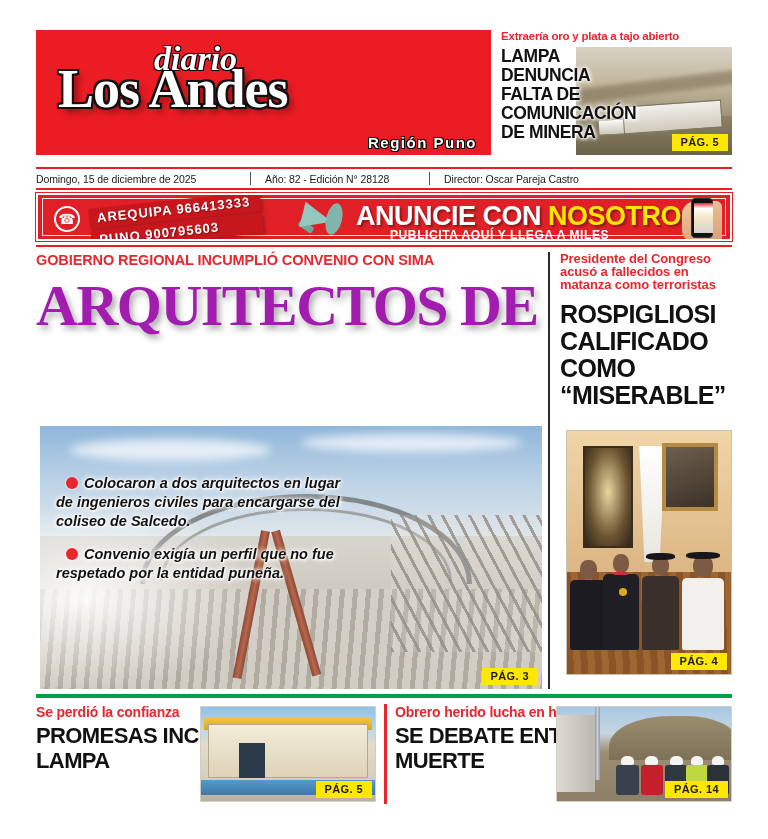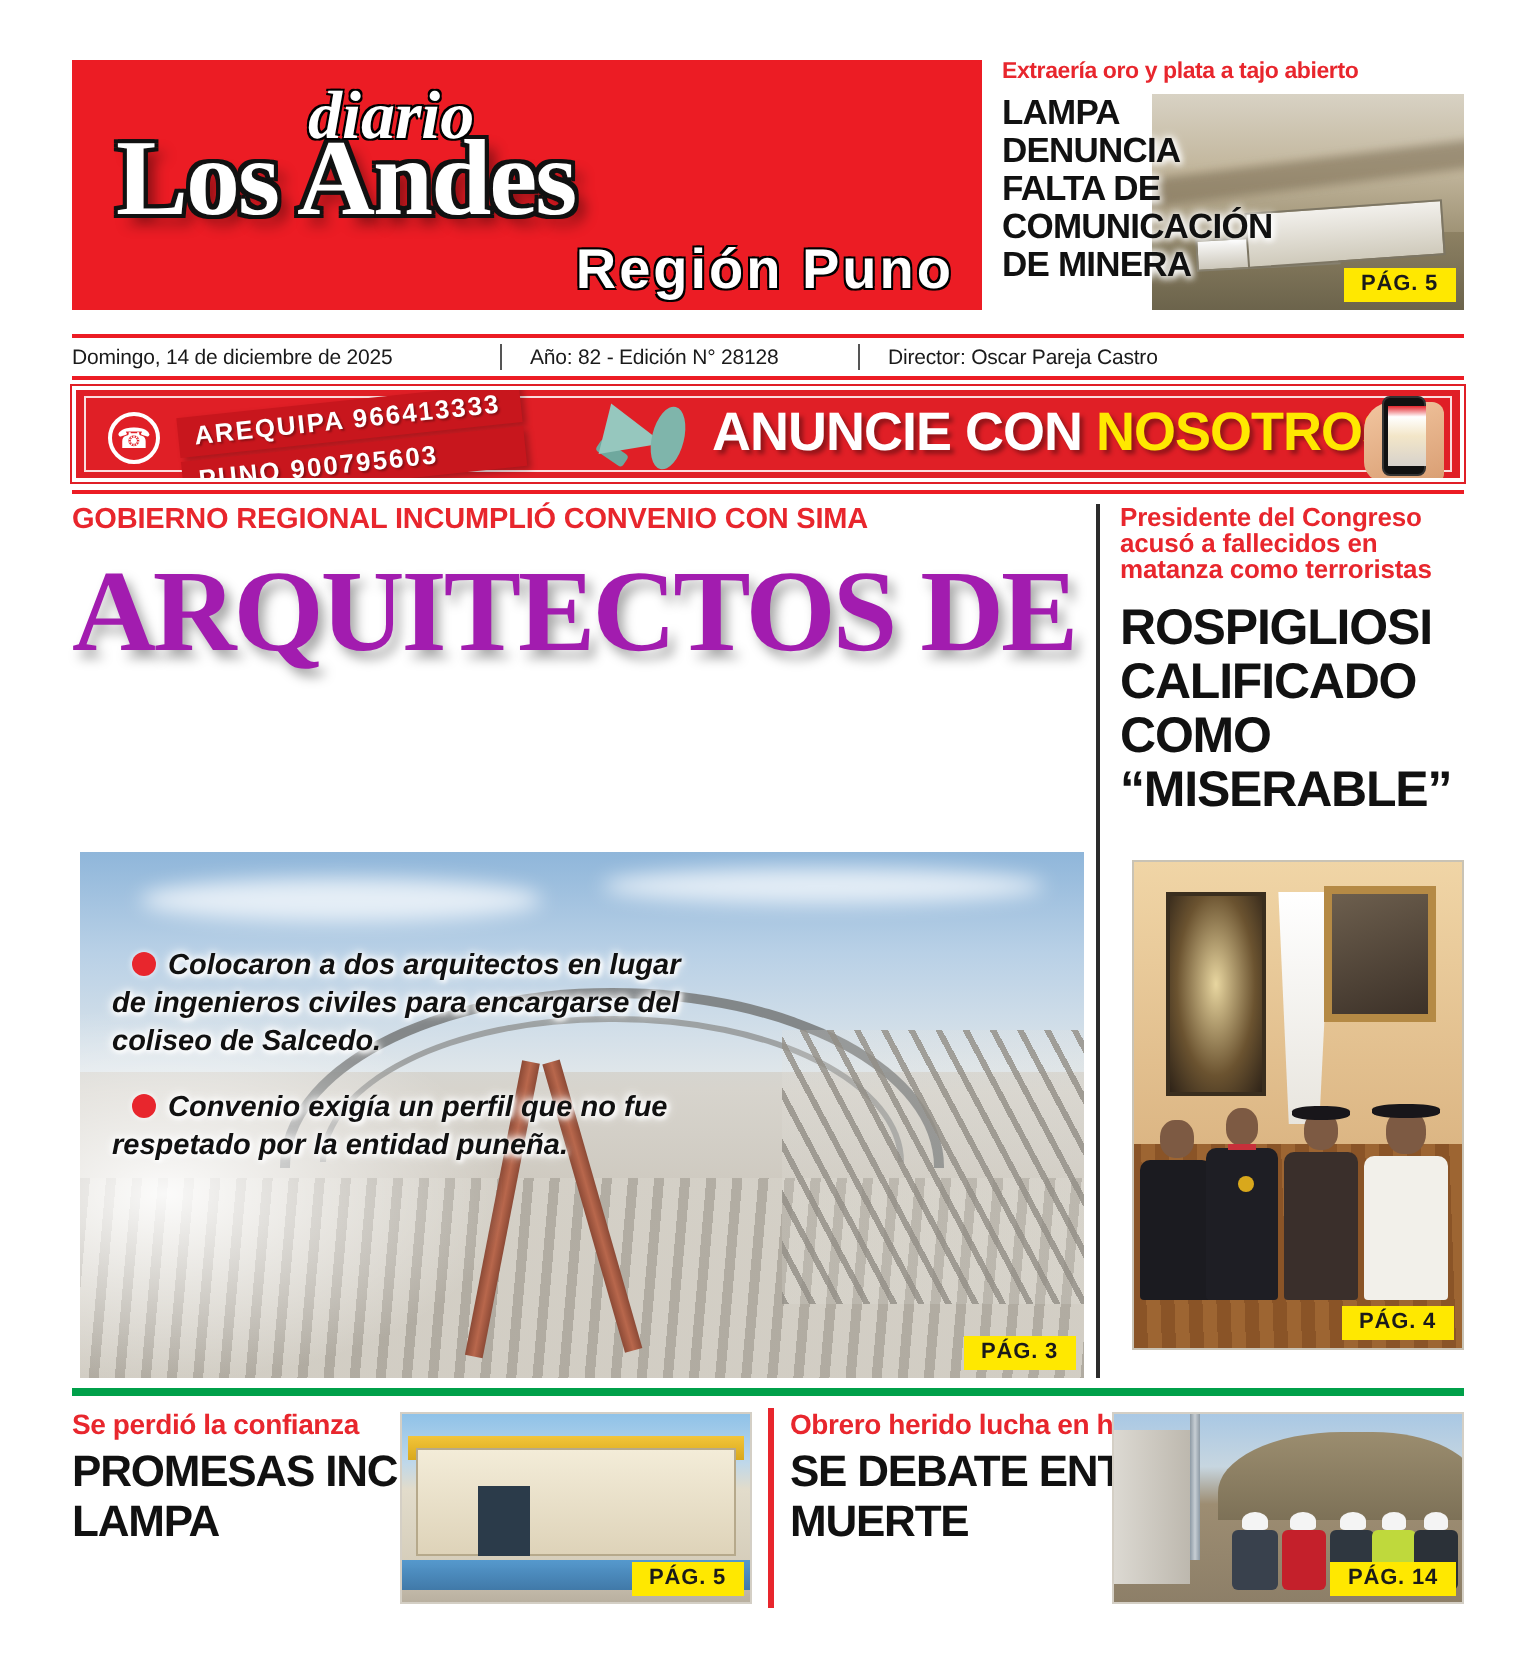--- a/index.html
+++ b/index.html
@@ -56,21 +56,21 @@
       2px 2px 0 #111, -2px 2px 0 #111, 2px -2px 0 #111, -2px -2px 0 #111,
       5px 5px 7px rgba(0,0,0,0.45);
     white-space: nowrap;
     z-index: 2;
   }
   .logo-region {
     position: absolute;
     right: 14px; bottom: 4px;
     font-family: "Liberation Sans", sans-serif;
     font-weight: 700;
-    font-size: 28px;
+    font-size: 15px;
     color: #ffffff;
     letter-spacing: 1.5px;
     text-shadow: 1px 1px 0 #000, -1px 1px 0 #000, 1px -1px 0 #000, -1px -1px 0 #000;
     z-index: 3;
   }
 
   
   .tr-story {
     position: relative;
     flex: 1;
@@ -598,41 +598,42 @@
           <div class="tr-shed2"></div>
           <div class="pagtag tr-pag">PÁG. 5</div>
         </div>
         <div class="tr-headline">LAMPA DENUNCIA FALTA DE COMUNICACIÓN DE MINERA</div>
       </div>
     </div>
   </div>
 
   <div class="rule-top"></div>
   <div class="datebar">
-    <span class="d1">Domingo, 14 de diciembre de 2025</span>
+    <span class="d1">Domingo, 15 de diciembre de 2025</span>
     <span class="sep"></span>
     <span class="d2">Año: 82 - Edición N° 28128</span>
     <span class="sep"></span>
     <span class="d3">Director: Oscar Pareja Castro</span>
   </div>
   <div class="rule-bot"></div>
 
   <div class="adbanner">
     <div class="ad-inner-border"></div>
     <div class="ad-phone-icon">☎</div>
     <div class="ad-numbers">
       <div class="ad-num-line">AREQUIPA 966413333</div>
       <div class="ad-num-line">PUNO 900795603</div>
     </div>
     <div class="ad-megaphone">
       <div class="mega-handle"></div>
       <div class="mega-cone"></div>
       <div class="mega-mouth"></div>
     </div>
     <div class="ad-main-text"><span>ANUNCIE CON </span><span class="hi">NOSOTROS</span></div>
+    <div class="ad-sub-text">PUBLICITA AQUÍ Y LLEGA A MILES</div>
     <div class="ad-phone-img">
       <div class="hand-shape"></div>
       <div class="phone-shape">
           <div class="phone-screen"></div>
         </div>
     </div>
   </div>
   <div class="rule-under-ad"></div>
 
   <div class="main-left">

